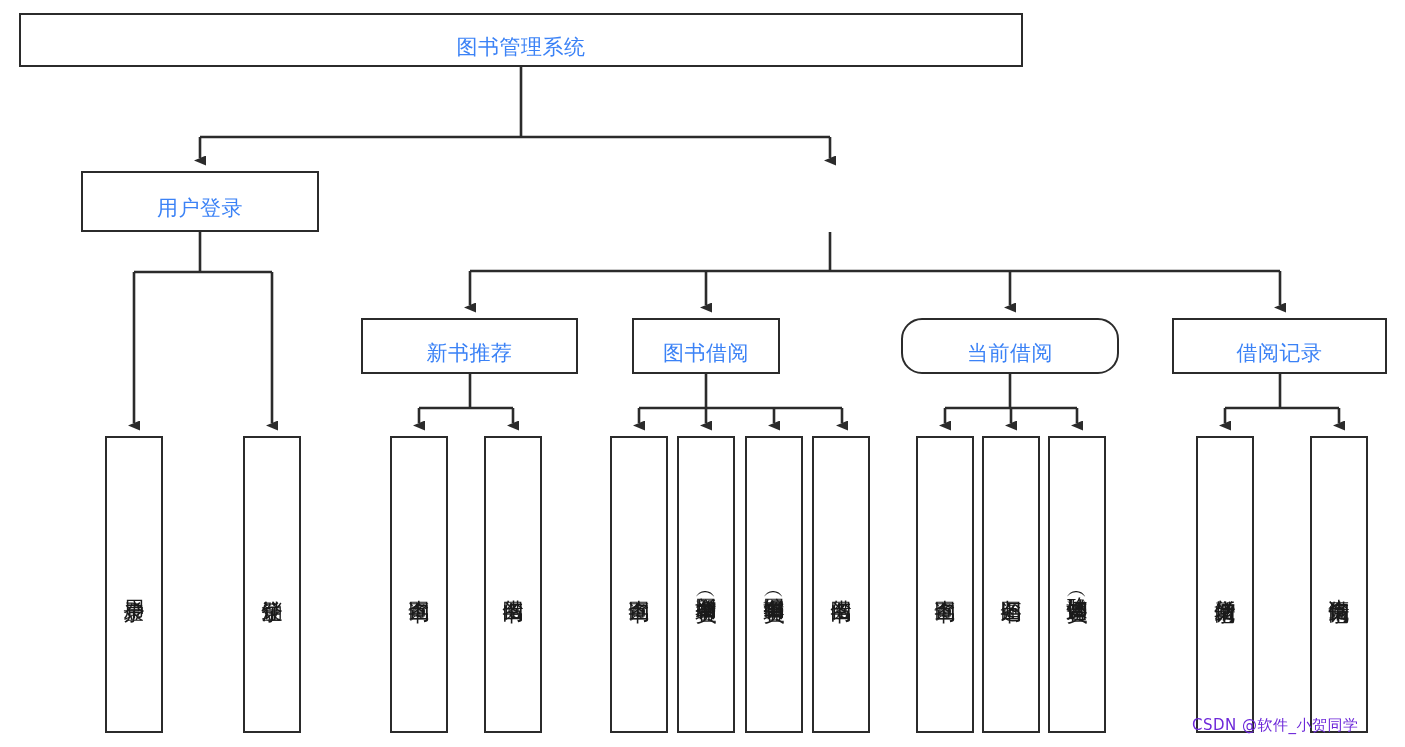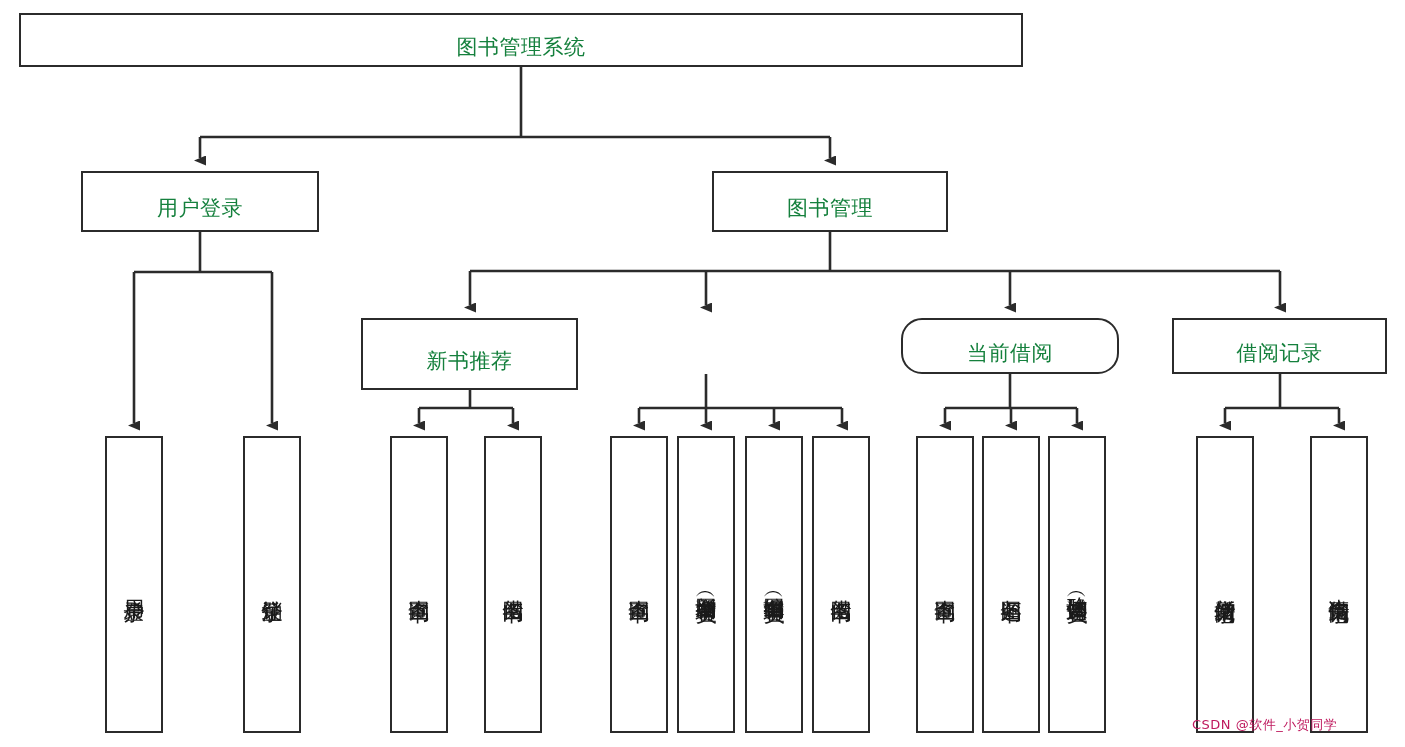--- a/index.html
+++ b/index.html
@@ -21,21 +21,21 @@
     position: absolute;
     box-sizing: border-box;
     background: #ffffff;
     border: 2px solid #2b2b2b;
     display: flex;
     align-items: center;
     justify-content: center;
   }
   .node-h .label {
     font-size: 21px;
-    color: #15803d;
+    color: #3b82f6;
     line-height: 1.1;
     letter-spacing: 0.5px;
     white-space: nowrap;
     margin-top: 15px;
   }
   .node-v {
     align-items: center;
     justify-content: center;
   }
   .node-v .label {
@@ -51,22 +51,22 @@
   #wires {
     position: absolute;
     left: 0;
     top: 0;
     width: 1405px;
     height: 747px;
     pointer-events: none;
   }
   .watermark {
     position: absolute;
-    font-size: 13px;
-    color: #be185d;
+    font-size: 15px;
+    color: #6d28d9;
     white-space: nowrap;
     letter-spacing: 0.5px;
   }
 </style>
 </head>
 <body>
 
 <div id="canvas">
 
   <svg id="wires" viewBox="0 0 1405 747" xmlns="http://www.w3.org/2000/svg">
@@ -123,28 +123,28 @@
   </svg>
 
   <div class="node node-h" style="left:19px; top:13px; width:1004px; height:54px;">
     <span class="label">图书管理系统</span>
   </div>
 
   <div class="node node-h" style="left:81px; top:171px; width:238px; height:61px;">
     <span class="label">用户登录</span>
   </div>
 
-  <div class="node node-h" style="left:712px; top:171px; width:236px; height:61px;">
-    <span class="label">图书管理</span>
-  </div>
-
-  <div class="node node-h" style="left:361px; top:318px; width:217px; height:72px;">
+
+  <div class="node node-h" style="left:361px; top:318px; width:217px; height:56px;">
     <span class="label">新书推荐</span>
   </div>
 
+  <div class="node node-h" style="left:632px; top:318px; width:148px; height:56px;">
+    <span class="label">图书借阅</span>
+  </div>
 
   <div class="node node-h" style="left:901px; top:318px; width:218px; height:56px;border-radius:21px;">
     <span class="label">当前借阅</span>
   </div>
 
   <div class="node node-h" style="left:1172px; top:318px; width:215px; height:56px;justify-content:center;">
     <span class="label">借阅记录</span>
   </div>
 
   <div class="node node-v" style="left:105px; top:436px; width:58px; height:297px;">

